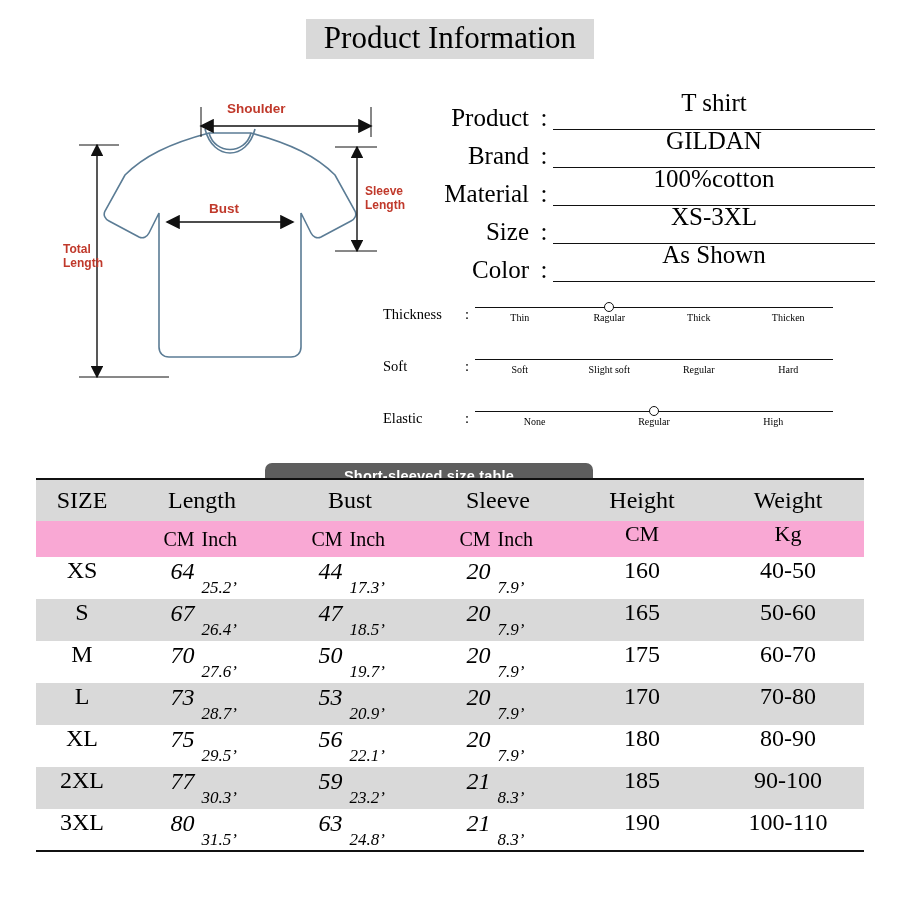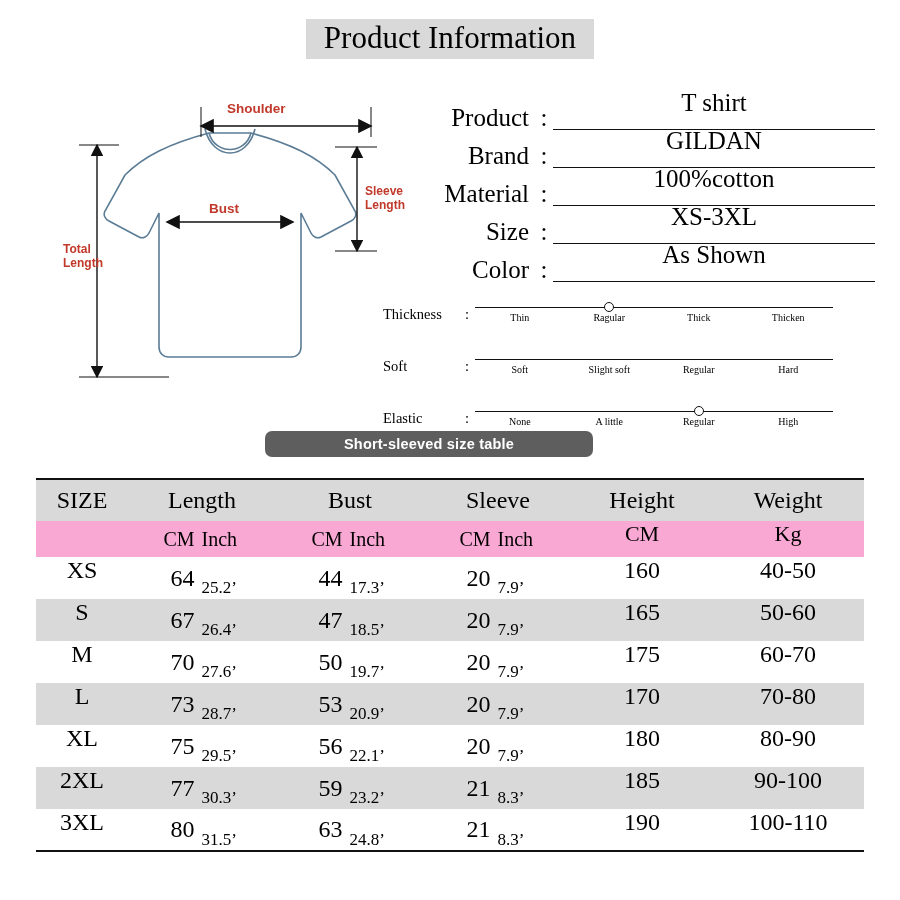--- a/index.html
+++ b/index.html
@@ -62,21 +62,21 @@
   .scale-marks { display: flex; position: relative; }
   .scale-mark { flex: 1 1 0; text-align: center; font-size: 10px; padding-top: 22px; position: relative; }
   .scale-dot {
     position: absolute; top: 12px; left: 50%; transform: translateX(-50%);
     width: 10px; height: 10px; border-radius: 50%;
     border: 1.3px solid #111; background: #fff;
   }
 
   
   .banner {
-    position: absolute; left: 265px; top: 431px;
+    position: absolute; left: 265px; top: 463px;
     width: 328px; height: 26px;
     background: #5e5e5e; color: #fff;
     font-family: "Liberation Sans", sans-serif;
     font-size: 14.5px; font-weight: bold;
     display: flex; align-items: center; justify-content: center;
     letter-spacing: .2px;
     border-radius: 7px;
   }
 
   
@@ -89,21 +89,21 @@
     text-align: center;
     height: 42px;
     font-weight: normal;
   }
   .row-units td { height: 36px; background: #f9a8d4; }
   tr.shade td { background: #d9d9d9; }
   tr.data td { height: 42px; }
   .cell { display: flex; align-items: baseline; justify-content: center; height: 100%; }
   .big { font-size: 24px; }
   .mid { font-size: 22px; }
-  .pair { display: flex; align-items: center; justify-content: center; gap: 7px; }
+  .pair { display: flex; align-items: flex-start; justify-content: center; gap: 7px; font-style: italic; }
   .pair .v1 { font-size: 24px; min-width: 34px; text-align: right; }
   .pair .v2 { font-size: 17px; min-width: 42px; text-align: left; margin-top: 20px; }
   .units-pair { display: flex; align-items: baseline; justify-content: center; gap: 7px; }
   .units-pair span { font-size: 20px; }
   .units-pair .u1 { min-width: 34px; text-align: right; }
   .units-pair .u2 { min-width: 42px; text-align: left; }
   .top-rule { border-top: 2.5px solid #111; }
   .bottom-rule { border-bottom: 2.5px solid #111; }
   col.c-size { width: 92px; }
   col.c-len  { width: 148px; }
@@ -257,21 +257,20 @@
     </div>
   </div>
 
   <div class="scale-row">
     <div class="scale-label">Elastic</div>
     <div class="scale-colon">:</div>
     <div class="scale-track">
       <div class="scale-line"></div>
       <div class="scale-marks">
         <div class="scale-mark">None</div>
-        <div class="scale-mark">A little</div>
         <div class="scale-mark">
           <span class="scale-dot"></span>
           <span>Regular</span>
         </div>
         <div class="scale-mark">High</div>
       </div>
     </div>
   </div>
 </div>
 

